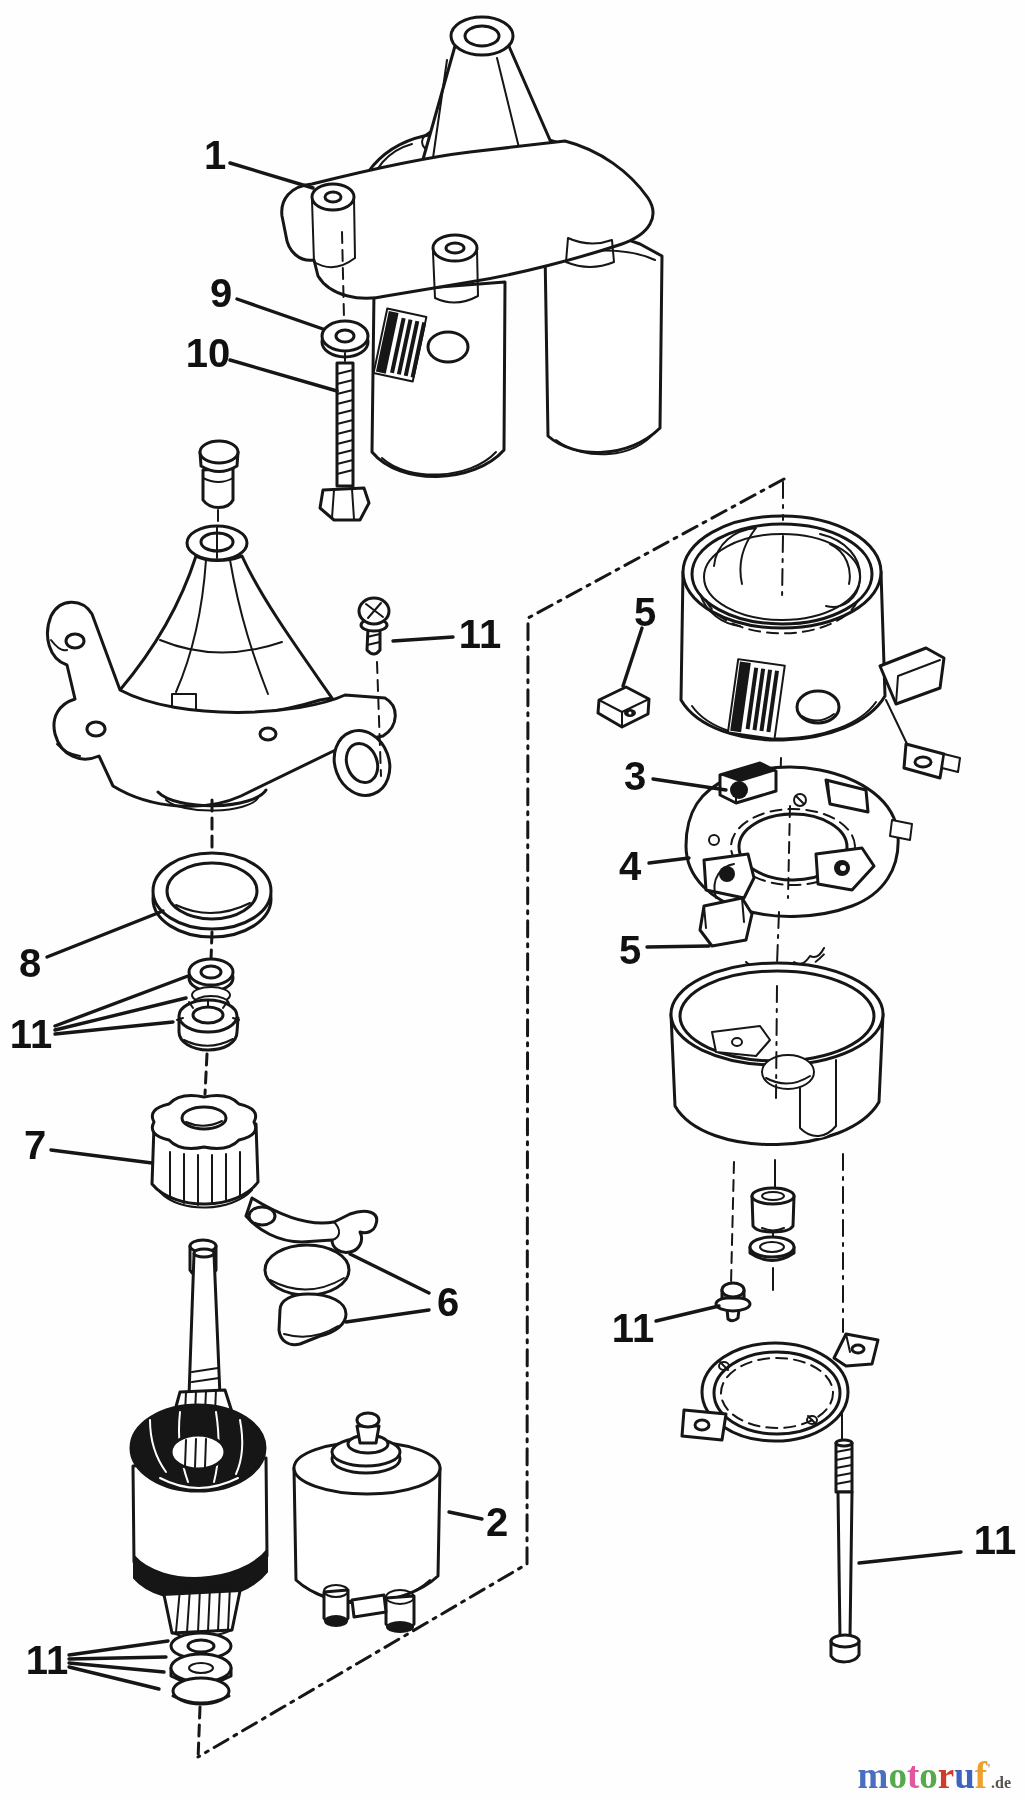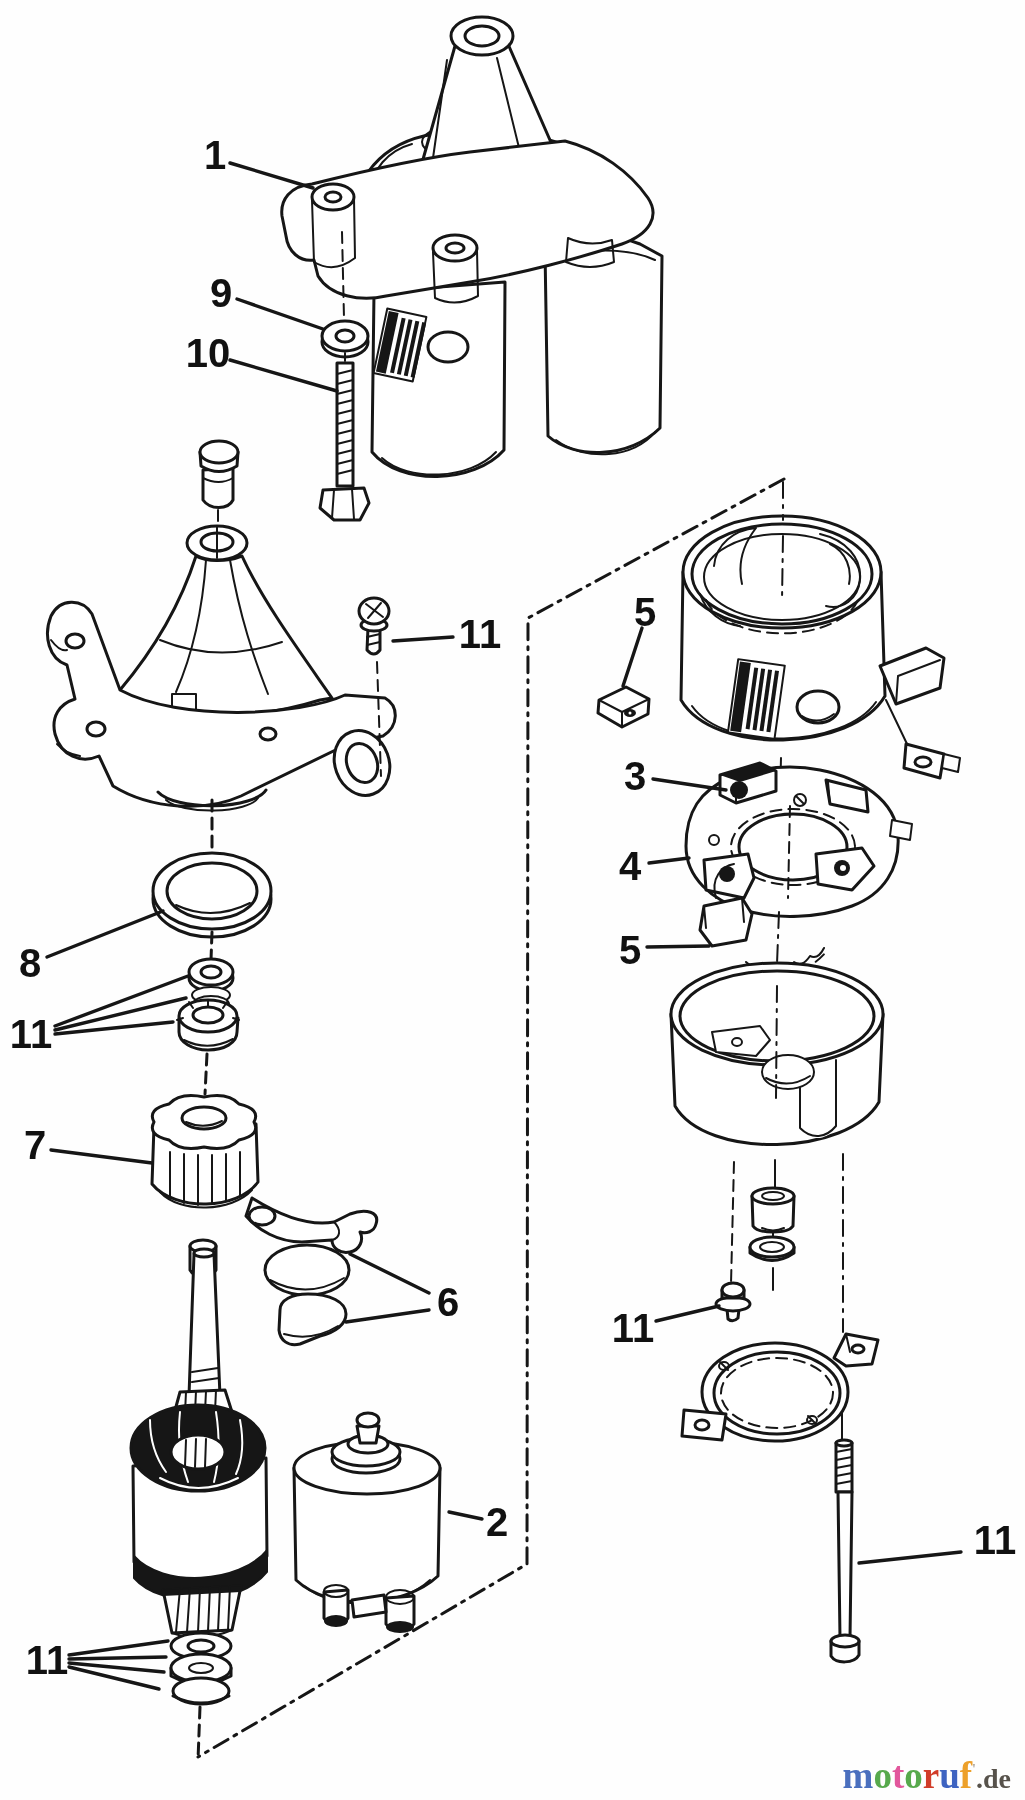--- a/index.html
+++ b/index.html
@@ -11,21 +11,21 @@
   .ln2 { fill:none; stroke:#161616; stroke-width:2; }
   .wh  { fill:#ffffff; stroke:#161616; stroke-width:3; }
   .wh2 { fill:#ffffff; stroke:#161616; stroke-width:2; }
   .bk  { fill:#161616; stroke:none; }
   .dash    { stroke-dasharray:11 7; }
   .dashdot { stroke-dasharray:16 7 3 7; }
   .callout-text { font-family:"Liberation Sans", sans-serif; font-weight:700; font-size:40px; fill:#111; }
   .watermark { position:absolute; right:14px; bottom:6px; font-family:"Liberation Serif", serif;
                font-weight:bold; font-size:37px; line-height:1; white-space:nowrap; }
   .watermark .wm-tick { font-size:14px; vertical-align:14px; }
-  .watermark .wm-suffix { font-size:28px; font-weight:bold; }
+  .watermark .wm-suffix { font-size:16px; font-weight:bold; }
 </style>
 </head>
 <body>
 
 <div class="stage">
 
 <svg width="1025" height="1800" viewBox="0 0 1025 1800">
 
   <g>
     <path class="ln dashdot" d="M784,479 L528,618 L527,1564 L198,1757"></path>

